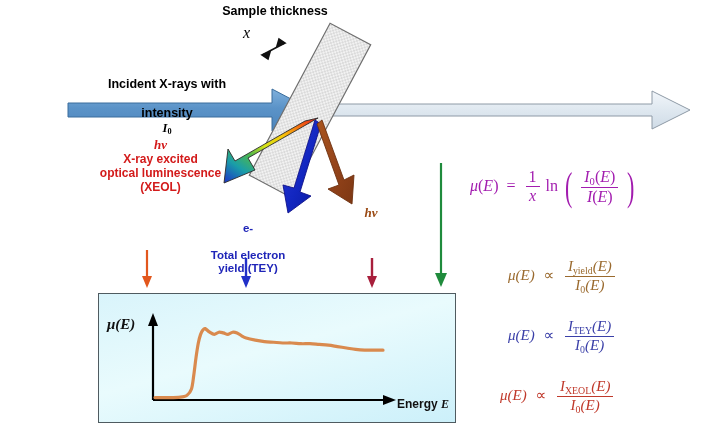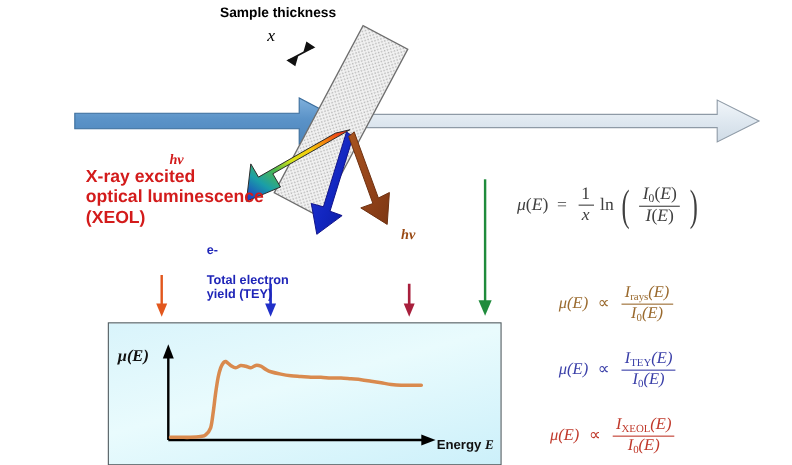--- a/index.html
+++ b/index.html
@@ -14,20 +14,21 @@
     position: relative;
     width: 720px;
     height: 423px;
     background: #ffffff;
     overflow: hidden;
   }
   .lbl {
     position: absolute;
     font-weight: bold;
     line-height: 1.18;
+    text-align: center;
     white-space: pre-line;
   }
   .serif-italic {
     font-family: "Liberation Serif", serif;
     font-style: italic;
   }
   .eq {
     position: absolute;
     font-family: "Liberation Serif", serif;
     white-space: nowrap;
@@ -48,21 +49,21 @@
   #incident-label {
     left: 62px; top: 62px; width: 210px;
     font-size: 12.5px; color: #000000;
   }
   #transmitted-label {
     left: 336px; top: 62px; width: 220px;
     font-size: 12.5px; color: #000000;
   }
   #xeol-label {
     left: 78px; top: 137px; width: 165px;
-    font-size: 16px; color: #d31b1b;
+    font-size: 12px; color: #d31b1b;
   }
   #xeol-hv {
     position: absolute; left: 78px; top: 137px; width: 165px;
     text-align: center;
     font-family: "Liberation Serif", serif;
     font-style: italic; font-weight: bold;
     font-size: 13px; color: #d31b1b;
   }
   #tey-label {
     left: 188px; top: 208px; width: 120px;
@@ -78,21 +79,21 @@
     font-family: "Liberation Serif", serif;
     font-style: italic; font-weight: bold;
     font-size: 13px; color: #9a4a14;
   }
   #mu-title {
     left: 420px; top: 145px; width: 250px;
     font-size: 12px; color: #167a33;
   }
   #eq-mu-def {
     left: 470px; top: 168px;
-    font-size: 16px; color: #404040;
+    font-size: 16px; color: #a21caf;
   }
   #eq-fluo { left: 508px; top: 258px; font-size: 15px; color: #9a6a2e; }
   #eq-tey  { left: 508px; top: 318px; font-size: 15px; color: #3a3fa8; }
   #eq-xeol { left: 500px; top: 378px; font-size: 15px; color: #c0392b; }
 
   .frac {
     display: inline-block;
     vertical-align: middle;
     text-align: center;
     margin: 0 2px;
@@ -226,20 +227,25 @@
     <g stroke="#1f8b3c" fill="#1f8b3c" stroke-width="2.2">
       <line x1="441" y1="163" x2="441" y2="277"></line>
       <polygon points="441,287 435,273 447,273" stroke="none"></polygon>
     </g>
   </svg>
 
   <div class="lbl" id="sample-thickness-label">Sample thickness</div>
 
   <div id="thickness-symbol">x</div>
 
+  <div class="lbl" id="incident-label">
+    <span>Incident X-rays with</span><br>
+    <span>intensity</span>
+    <span class="serif-italic">I</span><span class="sub serif-italic" style="font-style:normal">0</span>
+  </div>
 
 
   <div id="xeol-hv">hv</div>
   <div class="lbl" id="xeol-label" style="top:152px">X-ray excited
 optical luminescence
 (XEOL)</div>
 
   <div class="lbl" id="tey-label">
     <span>e-</span><br>
     <span style="white-space:pre-line">Total electron
@@ -262,21 +268,21 @@
       <span class="num"><span class="mi">I</span><span class="sub">0</span>(<span class="mi">E</span>)</span>
       <span class="den"><span class="mi">I</span>(<span class="mi">E</span>)</span>
     </span>
     <span class="paren">)</span>
   </div>
 
   <div class="eq" id="eq-fluo">
     <span class="mi">μ(E)</span>
     <span style="margin:0 5px">∝</span>
     <span class="frac">
-      <span class="num"><span class="mi">I</span><span class="sub">rays</span><span class="mi">(E)</span></span>
+      <span class="num"><span class="mi">I</span><span class="sub">yield</span><span class="mi">(E)</span></span>
       <span class="den"><span class="mi">I</span><span class="sub">0</span><span class="mi">(E)</span></span>
     </span>
   </div>
 
   <div class="eq" id="eq-tey">
     <span class="mi">μ(E)</span>
     <span style="margin:0 5px">∝</span>
     <span class="frac">
       <span class="num"><span class="mi">I</span><span class="sub">TEY</span><span class="mi">(E)</span></span>
       <span class="den"><span class="mi">I</span><span class="sub">0</span><span class="mi">(E)</span></span>

